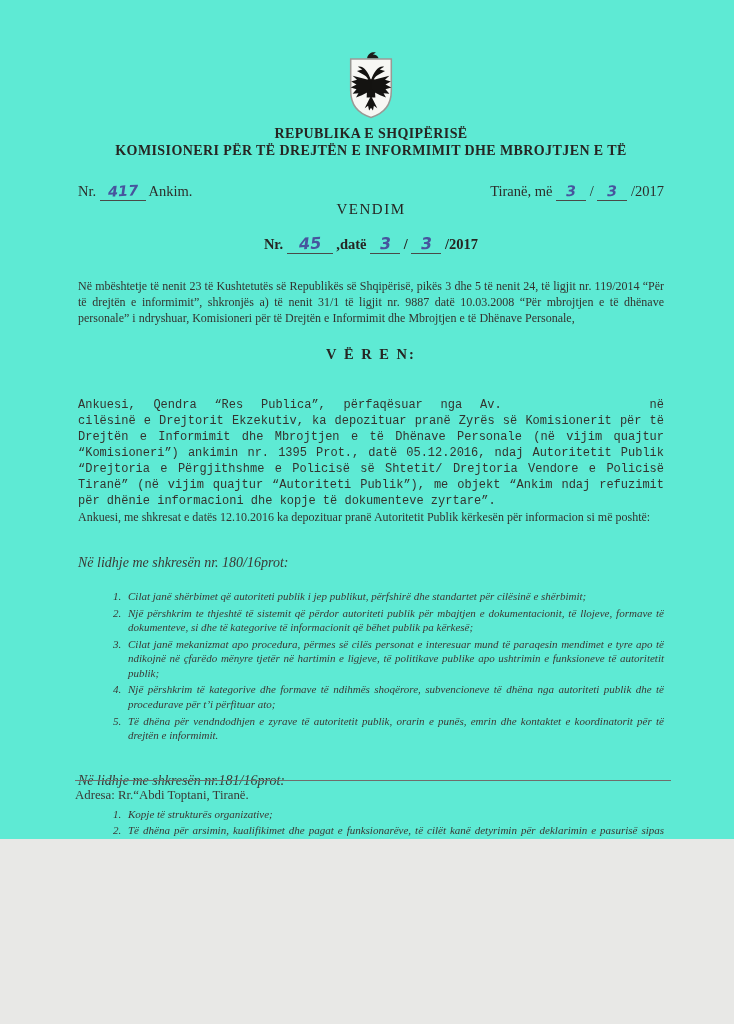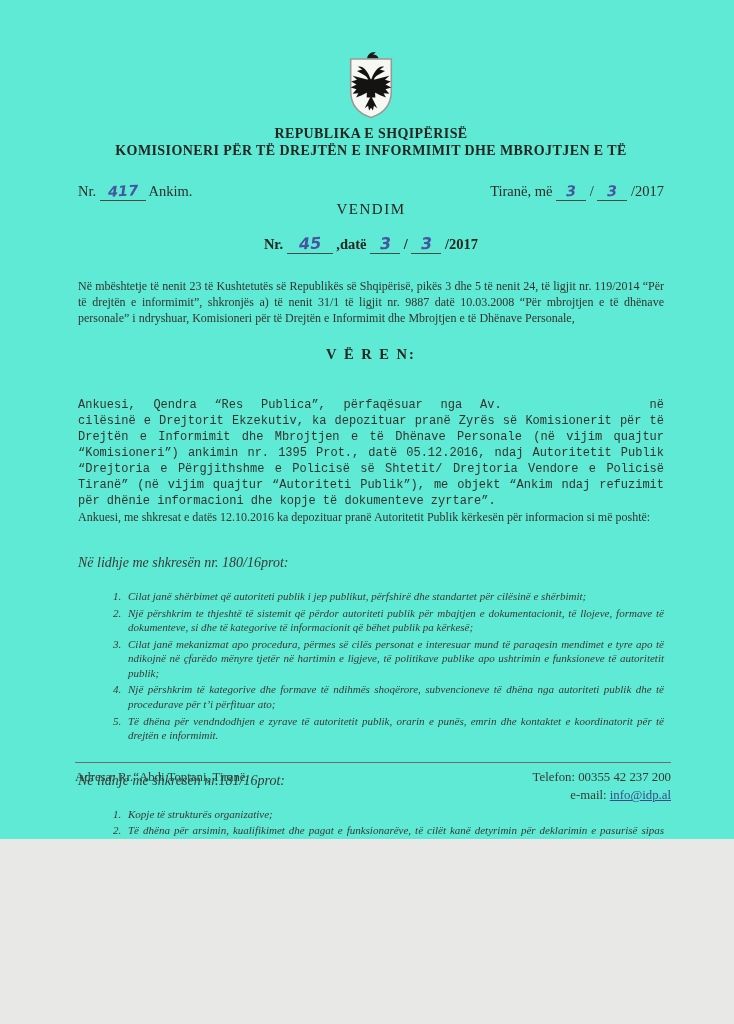--- a/index.html
+++ b/index.html
@@ -136,21 +136,14 @@
       <li>Të dhëna për arsimin, kualifikimet dhe pagat e funksionarëve, të cilët kanë detyrimin për deklarimin e pasurisë sipas ligjit;</li>
 
     </ol>
 
   </div>
 
   <div class="footer">
     <div class="col-l">
       <div>Adresa: Rr.“Abdi Toptani, Tiranë.</div>
     </div>
-    <div class="col-r">
-      <div>Telefon: 00355 42 237 200</div>
-      <div>
-        <span>e-mail:</span>
-        <span class="flink">info@idp.al</span>
-      </div>
-    </div>
   </div>
 </div>
 
 </body></html>

